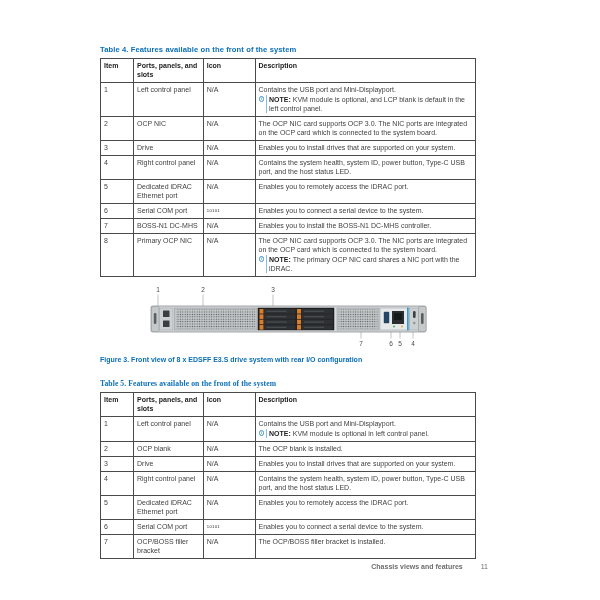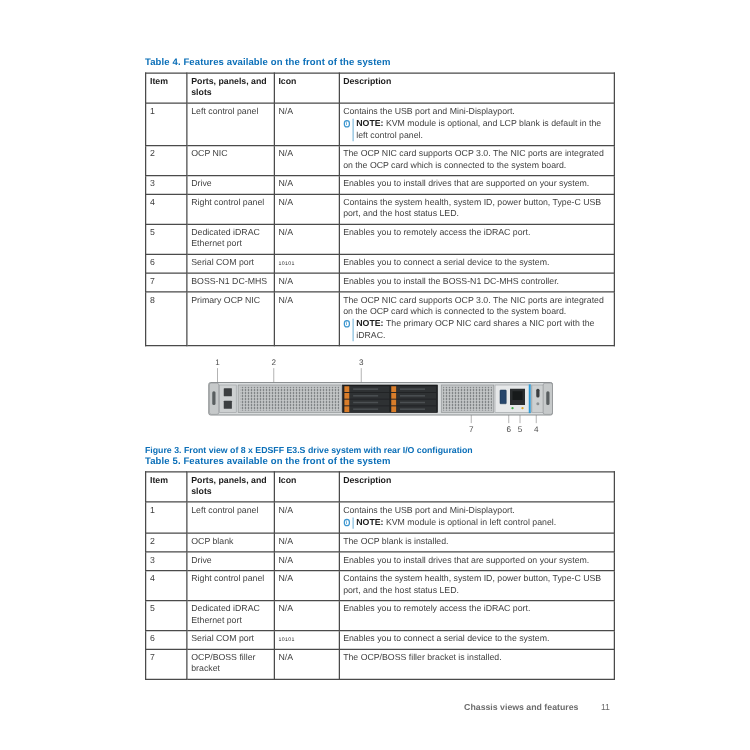--- a/index.html
+++ b/index.html
@@ -4,21 +4,21 @@
 <style>
   * { margin:0; padding:0; box-sizing:border-box; }
   html,body { width:600px; height:600px; }
   body {
     background:#ffffff;
     font-family:"Liberation Sans", sans-serif;
     color:#3a3a3a;
     position:relative;
     overflow:hidden;
   }
-  .content { position:absolute; left:116px; top:45px; width:376px; }
+  .content { position:absolute; left:100px; top:45px; width:376px; }
   .table-title {
     color:#0b6fb8; font-size:7.6px; font-weight:bold;
     margin-bottom:4px; letter-spacing:0.1px;
   }
   table { width:100%; border-collapse:collapse; table-layout:fixed; }
   th, td {
     border:0.8px solid #4a4a4a;
     vertical-align:top;
     padding:2px 3px 3px 3px;
     font-size:7px; line-height:9px; text-align:left;
@@ -34,21 +34,21 @@
   }
   .note-i span {
     width:5.5px; height:5.5px; border:0.7px solid #3d96cf; border-radius:50%;
     color:#3d96cf; font-size:4px; line-height:4px; font-weight:bold;
     display:flex; align-items:center; justify-content:center;
   }
   .note-body { border-left:1px solid #86bede; padding-left:2.5px; flex:1; }
   .note-body b { color:#1c1c1c; }
   .figure-block { margin-top:5px; }
   .figure-caption { color:#0b6fb8; font-weight:bold; font-size:7px; margin-top:2px; }
-  .t5-title { margin-top:0; }
+  .t5-title { margin-top:16px;font-family:Liberation Serif, serif; }
   .footer {
     position:absolute; right:112px; top:563px;
     font-size:7px; color:#6d6d6d; display:flex; align-items:baseline;
   }
   .footer .section { font-weight:bold; }
   .footer .pageno { margin-left:18px; }
   svg text { font-family:"Liberation Sans", sans-serif; }
 </style>
 </head>
 <body>

